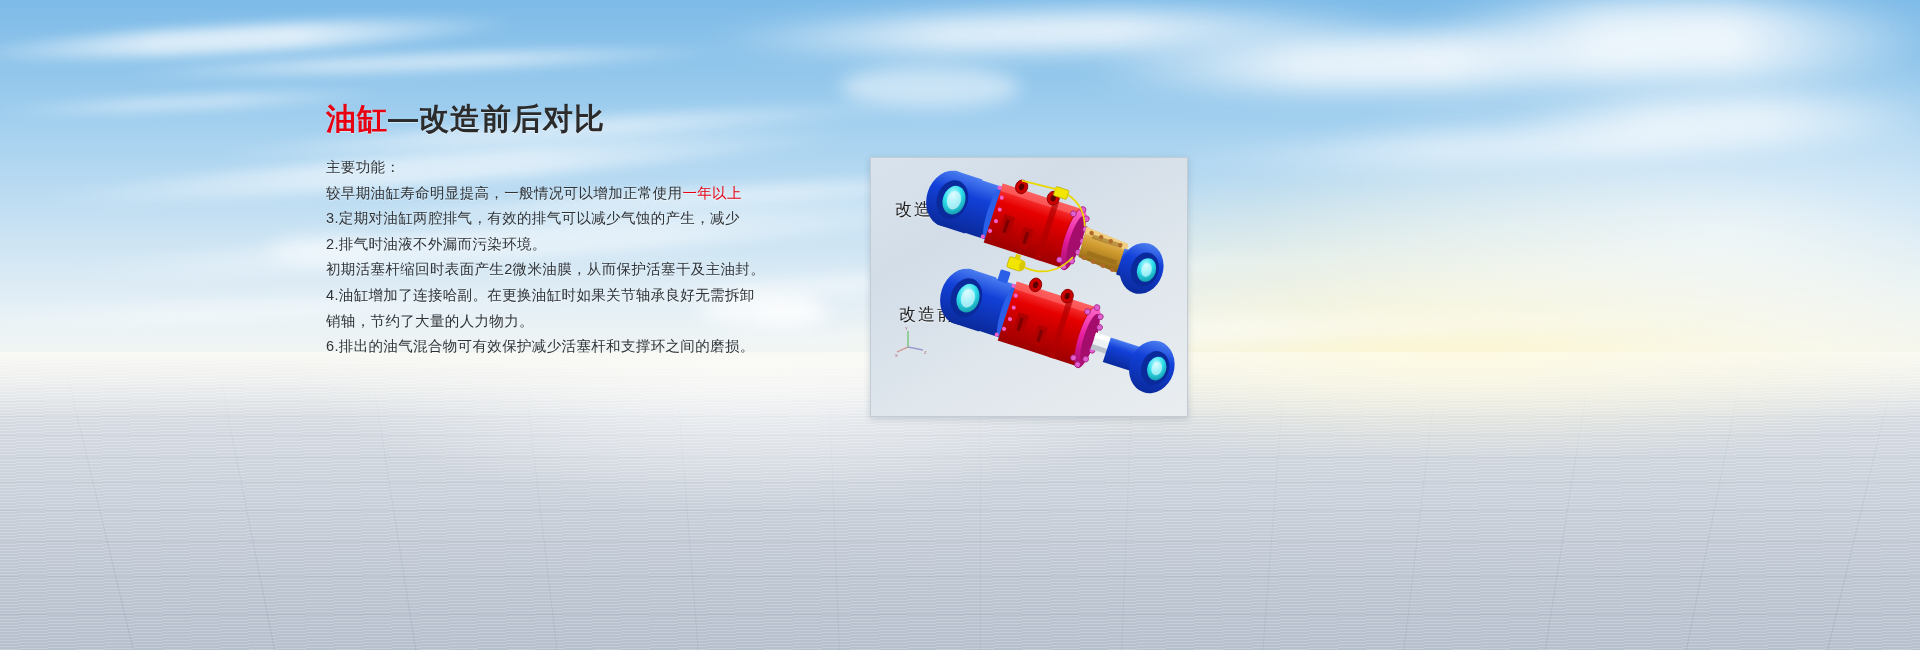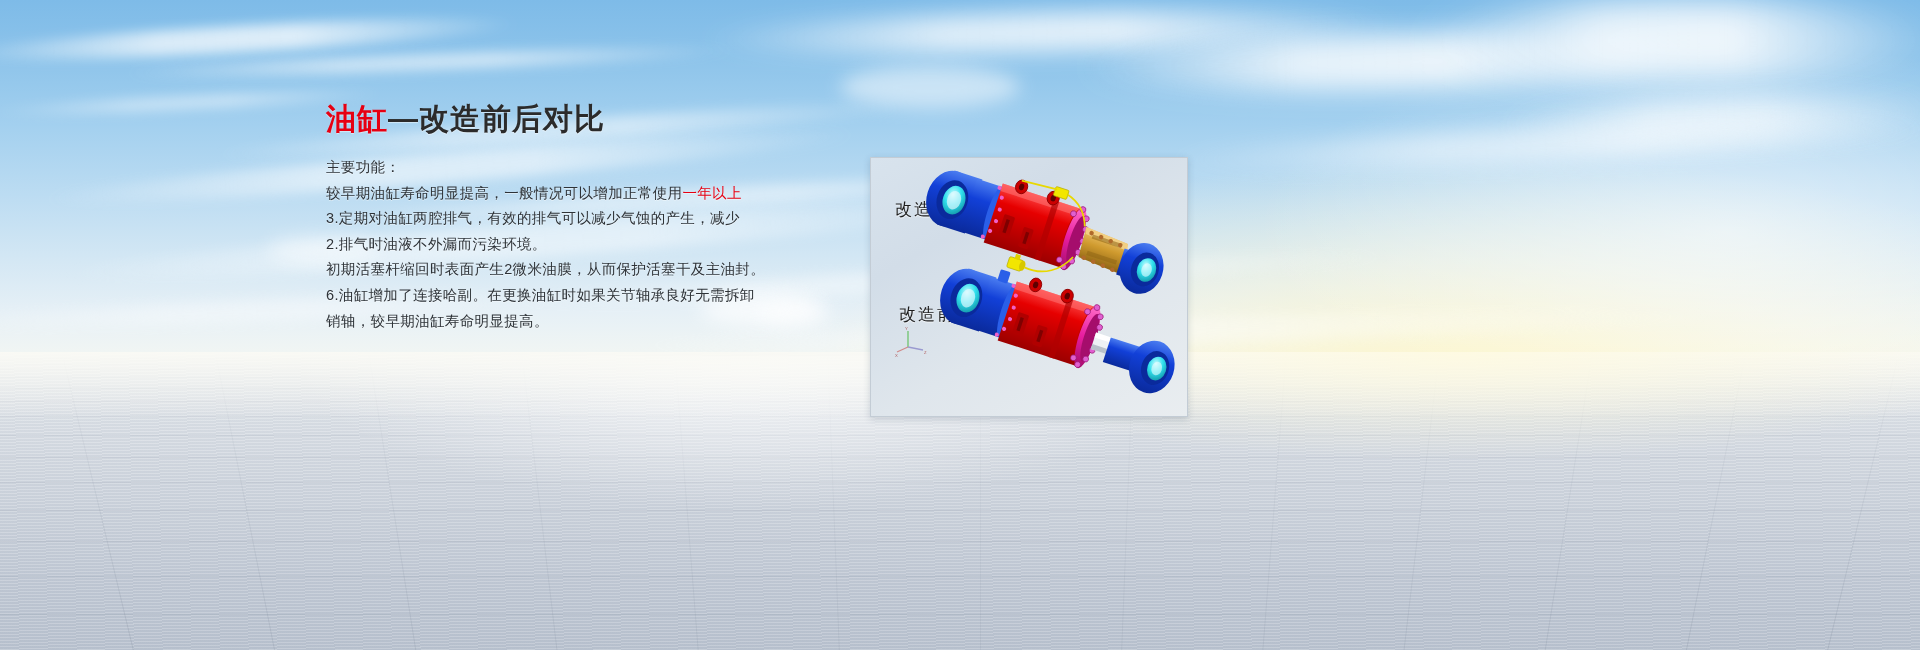--- a/index.html
+++ b/index.html
@@ -231,22 +231,23 @@
       <span class="accent">油缸</span><span>—改造前后对比</span>
     </div>
 
 
     <div class="body-copy" id="body-copy">
         <p><span>主要功能：</span></p>
         <p><span>较早期油缸寿命明显提高，一般情况可以增加正常使用</span><span class="red">一年以上</span></p>
         <p><span>3.定期对油缸两腔排气，有效的排气可以减少气蚀的产生，减少</span></p>
         <p><span>2.排气时油液不外漏而污染环境。</span></p>
         <p><span>初期活塞杆缩回时表面产生2微米油膜，从而保护活塞干及主油封。</span></p>
-        <p><span>6.油缸增加了连接哈副。在更换油缸时如果关节轴承良好无需拆卸</span></p>
-        <p><span>销轴，较早期油缸寿命明显提高。</span></p>
+        <p><span>4.油缸增加了连接哈副。在更换油缸时如果关节轴承良好无需拆卸</span></p>
+        <p><span>销轴，节约了大量的人力物力。</span></p>
+        <p><span>6.排出的油气混合物可有效保护减少活塞杆和支撑环之间的磨损。</span></p>
       </div>
   </div>
 
   <div class="panel">
 
     <div class="panel-label label-after">改造后</div>
     <div class="panel-label label-before">改造前</div>
 
     <svg class="axis-gizmo" viewBox="0 0 36 34">
       <line x1="13" y1="22" x2="13" y2="6" stroke="#6ec46e" stroke-width="1.3"></line>

